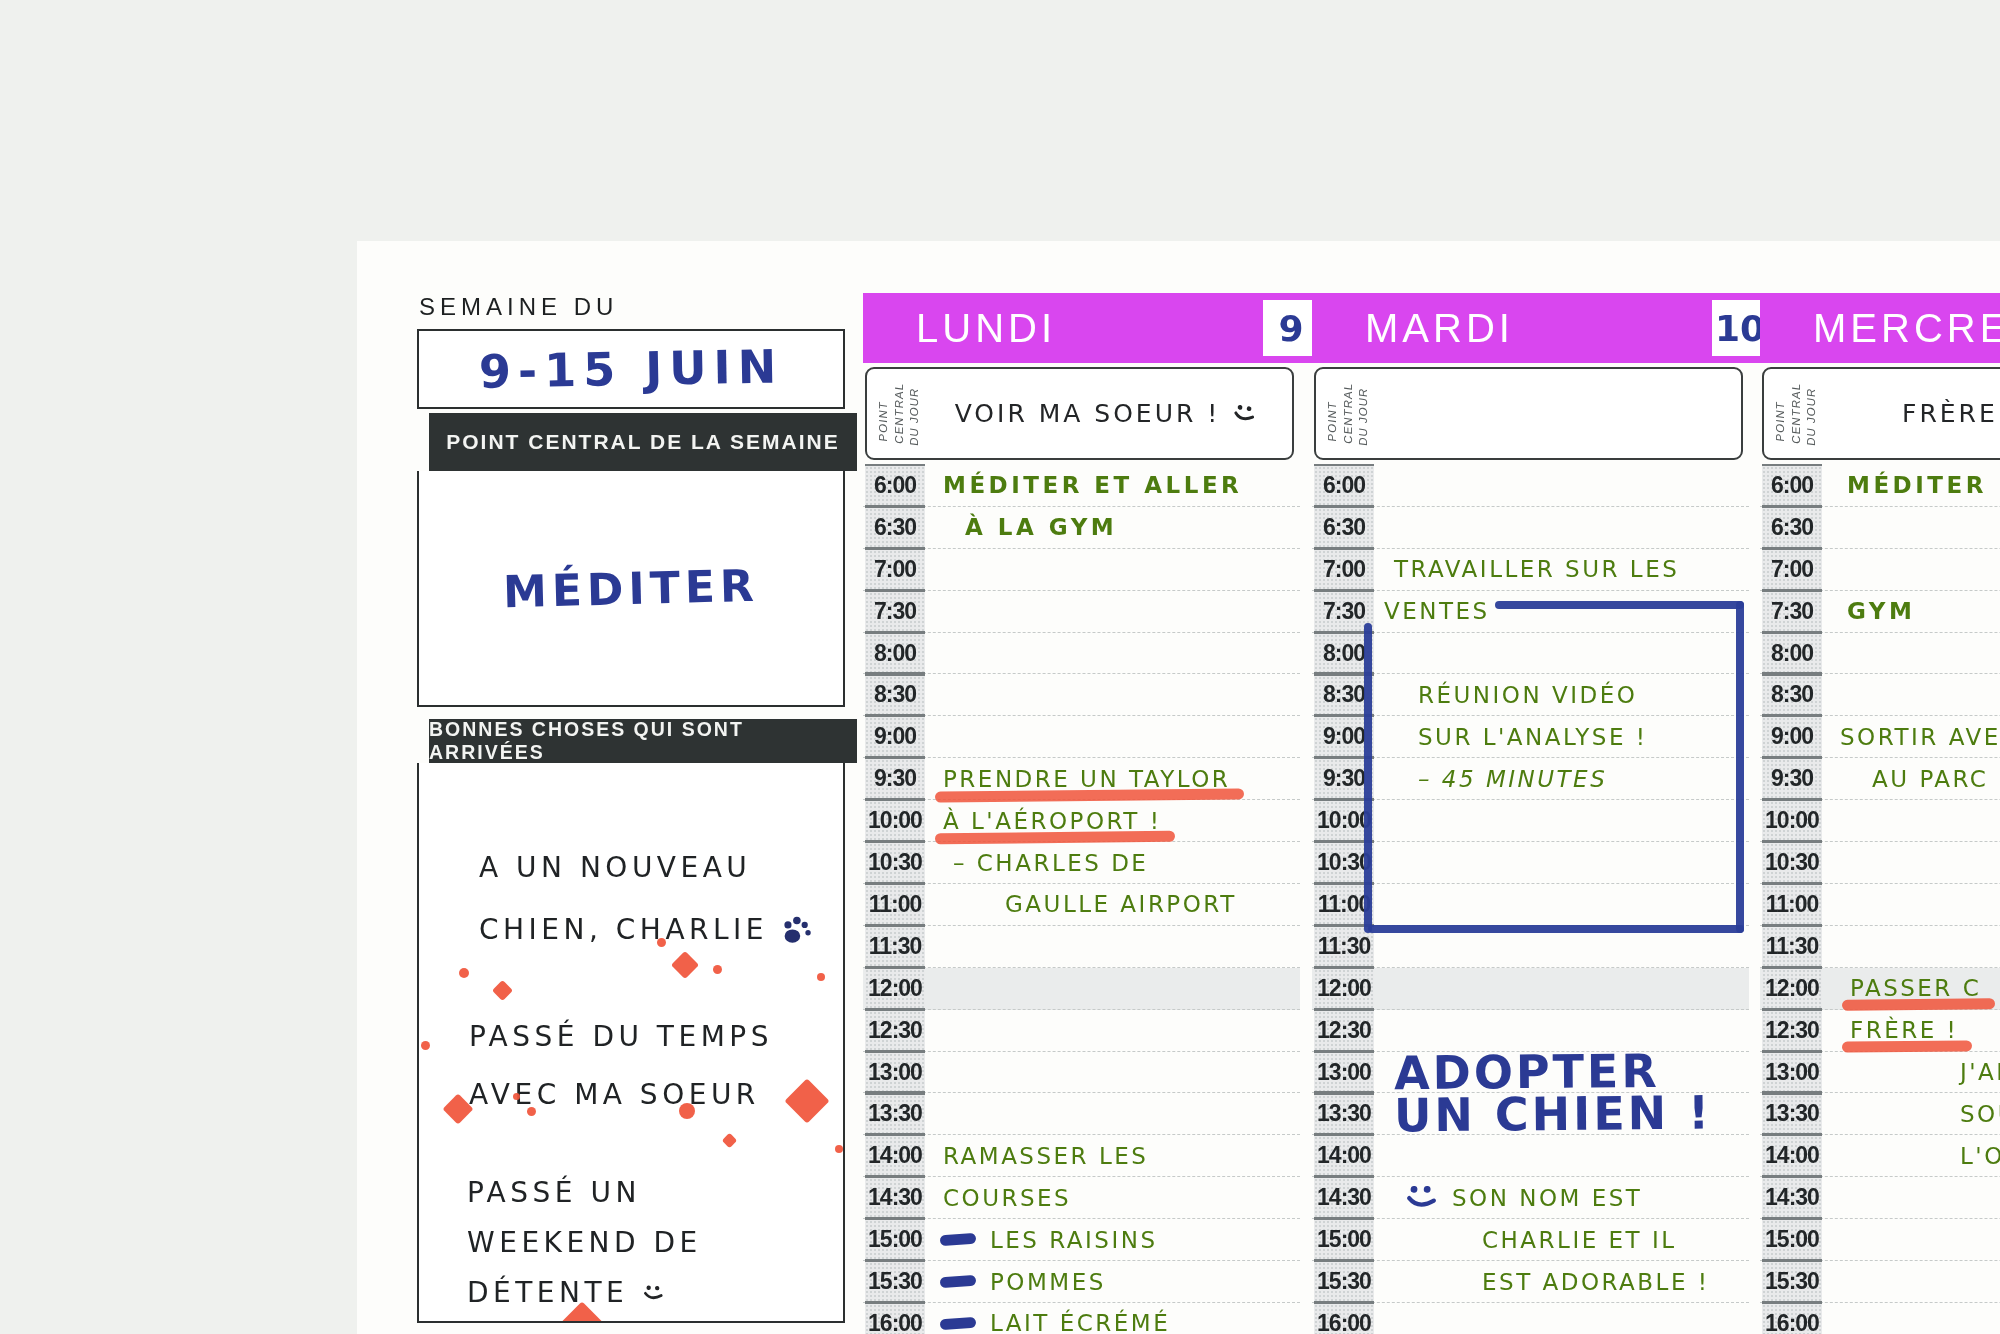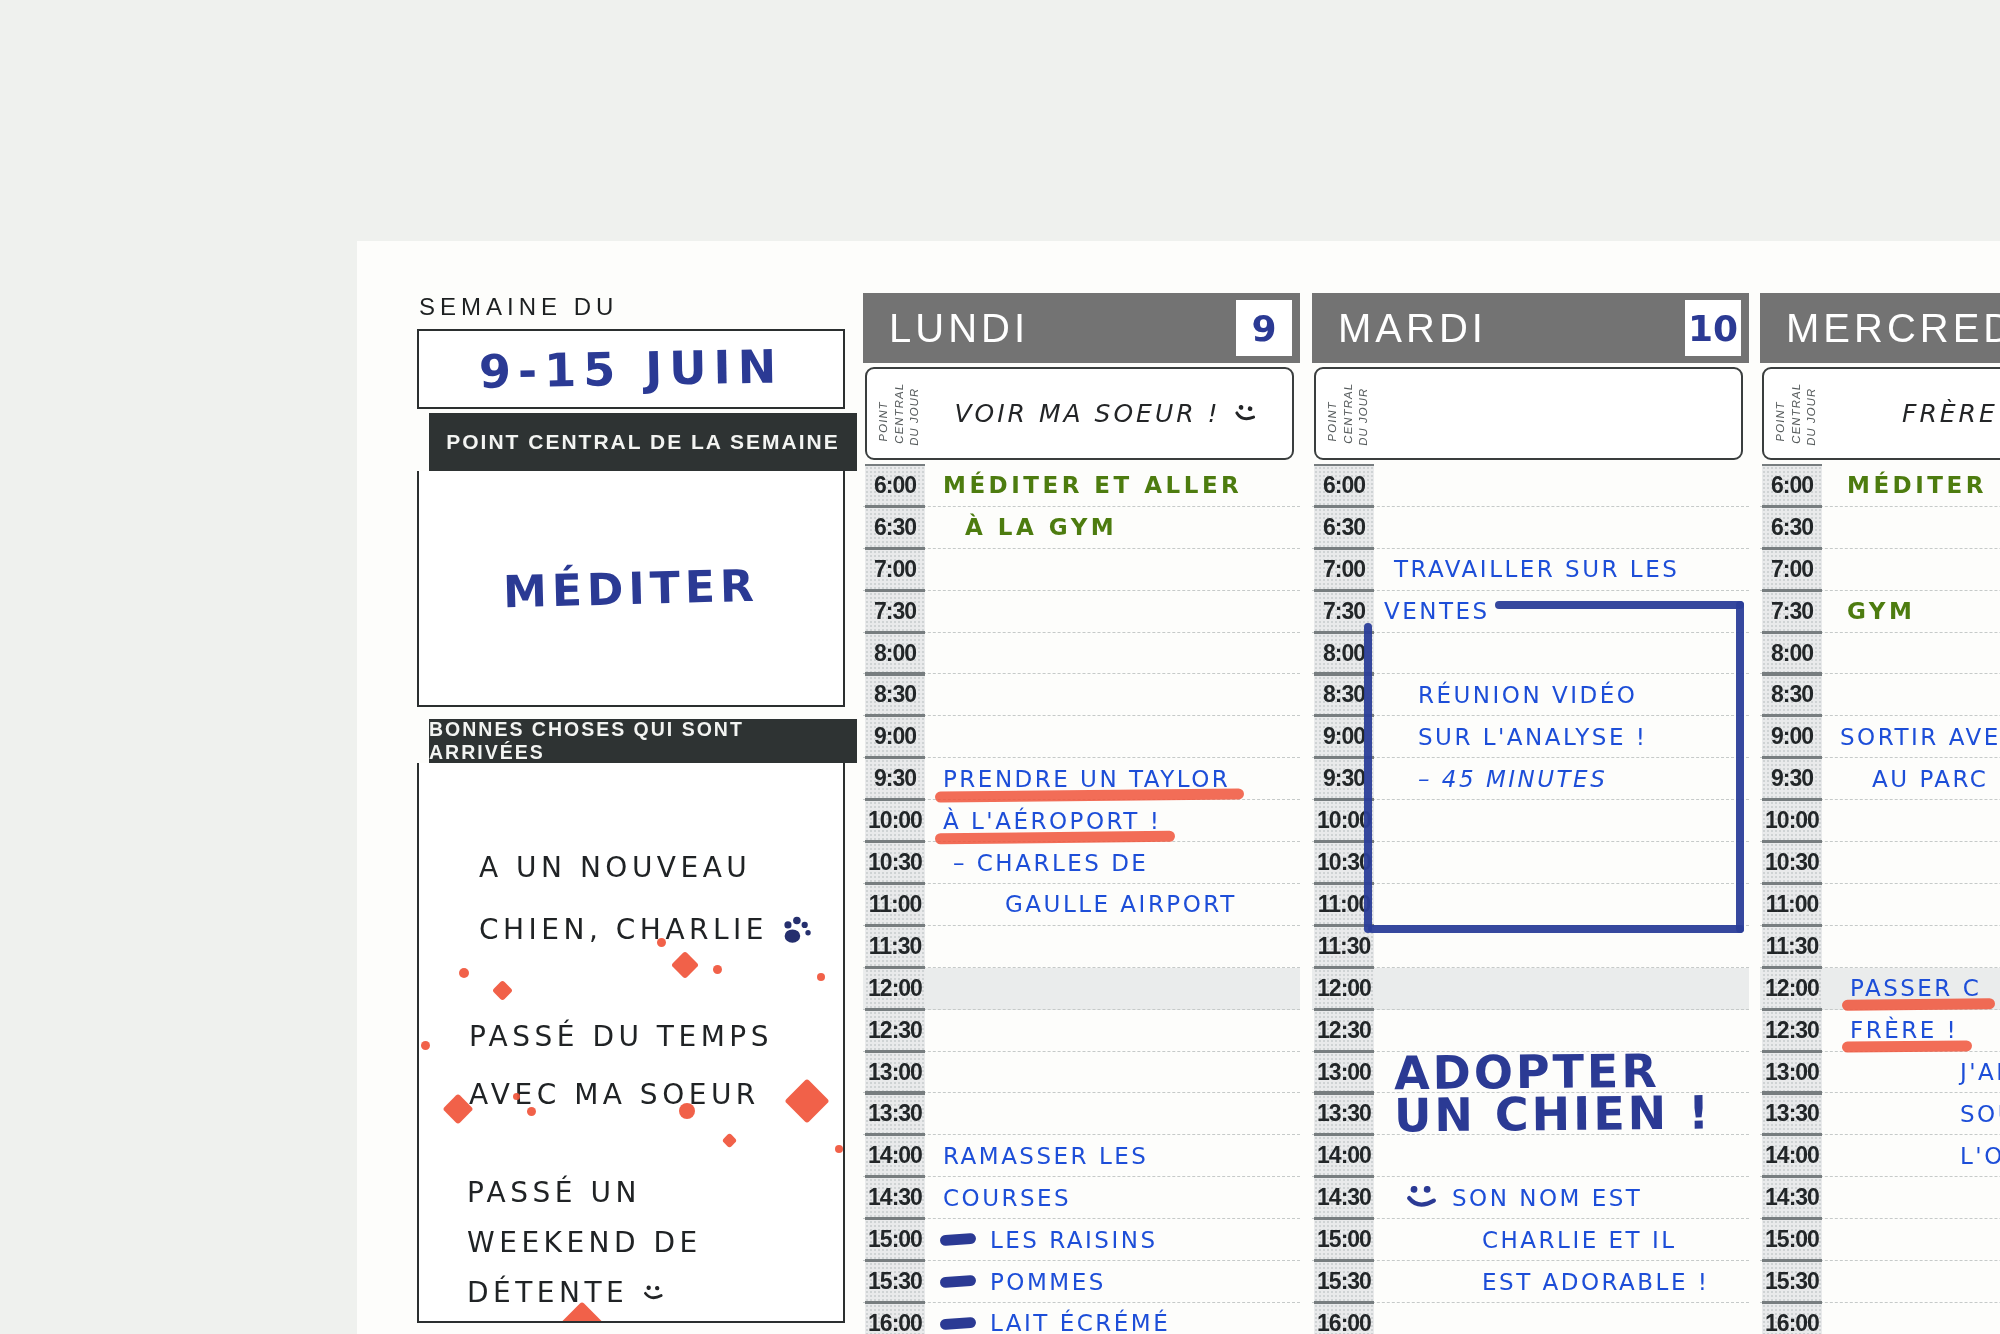--- a/index.html
+++ b/index.html
@@ -32,52 +32,52 @@
           border:2px solid #2b2f2f;border-top:none;background:#fff;overflow:hidden;}
   .gt-item{position:absolute;color:#202325;}
   .gt-line{display:flex;align-items:center;gap:14px;font-size:28px;
            letter-spacing:4.5px;white-space:nowrap;}
   .splat{position:absolute;background:#f0543a;opacity:.92;}
   .splat.c{border-radius:50%;}
   .splat.d{transform:rotate(45deg);border-radius:3px;}
 
   
   .day-col{position:absolute;top:52px;height:1041px;}
-  .day-header{position:absolute;left:0;top:0;width:100%;height:70px;background:#737373;
-              display:flex;align-items:center;}
+  .day-header{position:absolute;left:0;top:0;width:100%;height:70px;background:#d946ef;
+              display:flex;align-items:center;padding-left:27px;}
   .day-name{color:#ffffff;font-size:40px;letter-spacing:4px;padding-left:26px;
             font-weight:400;}
   .date-badge{position:absolute;right:8px;top:7px;width:56px;height:56px;background:#fff;
               display:flex;align-items:center;justify-content:center;}
   .date-badge span{font-size:36px;font-weight:700;color:#2b3a94;
                    font-family:"DejaVu Sans",sans-serif;}
   .focus-box{position:absolute;left:2px;right:6px;top:74px;height:89px;
              border:2px solid #3a3e3e;border-radius:9px;background:#fff;}
   .rot-label{position:absolute;left:4px;top:4px;bottom:4px;width:56px;
              display:flex;align-items:center;justify-content:center;}
   .rot-label span{transform:rotate(-90deg) skewX(-8deg);font-size:11.5px;
                   letter-spacing:1px;line-height:1.35;color:#565b5c;
                   white-space:pre-line;font-weight:500;}
   .focus-note{position:absolute;left:60px;right:8px;top:0;bottom:0;display:flex;
-              align-items:center;justify-content:center;gap:12px;box-sizing:border-box;font-style:italic;}
+              align-items:center;justify-content:center;gap:12px;box-sizing:border-box;}
   .focus-note .hand{font-size:25px;letter-spacing:3px;color:#232527;white-space:nowrap;}
 
   .t-row{position:absolute;left:0;width:100%;border-bottom:1px dashed #c6cac9;
          box-sizing:border-box;}
   .t-row.noon{background:#eaecec;}
   .chip{position:absolute;left:2px;top:-1px;bottom:-1px;width:60px;display:flex;
         align-items:center;justify-content:center;font-size:23px;font-weight:700;
         color:#222628;letter-spacing:-1px;
         background-color:#e9eaeb;
         background-image:radial-gradient(#cfd3d4 1px, rgba(0,0,0,0) 1px);
         background-size:4px 4px;
         border-top:2px solid #777d7f;border-bottom:2px solid #777d7f;}
   .entry{position:absolute;top:50%;transform:translateY(-50%);display:flex;
          align-items:center;gap:14px;white-space:nowrap;z-index:2;}
-  .entry .txt{font-size:23px;letter-spacing:2.5px;color:#1d4ed8;}
+  .entry .txt{font-size:23px;letter-spacing:2.5px;color:#4d7c0f;}
   .entry.red .txt{color:#4d7c0f;font-weight:700;letter-spacing:3.5px;}
   .entry.blue .txt{color:#2b3a94;}
   .entry.big .txt{font-size:46px;font-weight:800;letter-spacing:3px;color:#2b3a94;
                   transform:rotate(-0.5deg);}
   .txt.ul{position:relative;display:inline-block;}
   .txt.ul::after{content:"";position:absolute;left:-8px;right:-14px;bottom:-9px;
                  height:11px;background:#f0543a;opacity:.85;border-radius:6px;
                  transform:rotate(-0.6deg);}
   .dash{width:36px;height:11px;background:#2b3a94;border-radius:6px;
         transform:rotate(-4deg);flex:none;}

